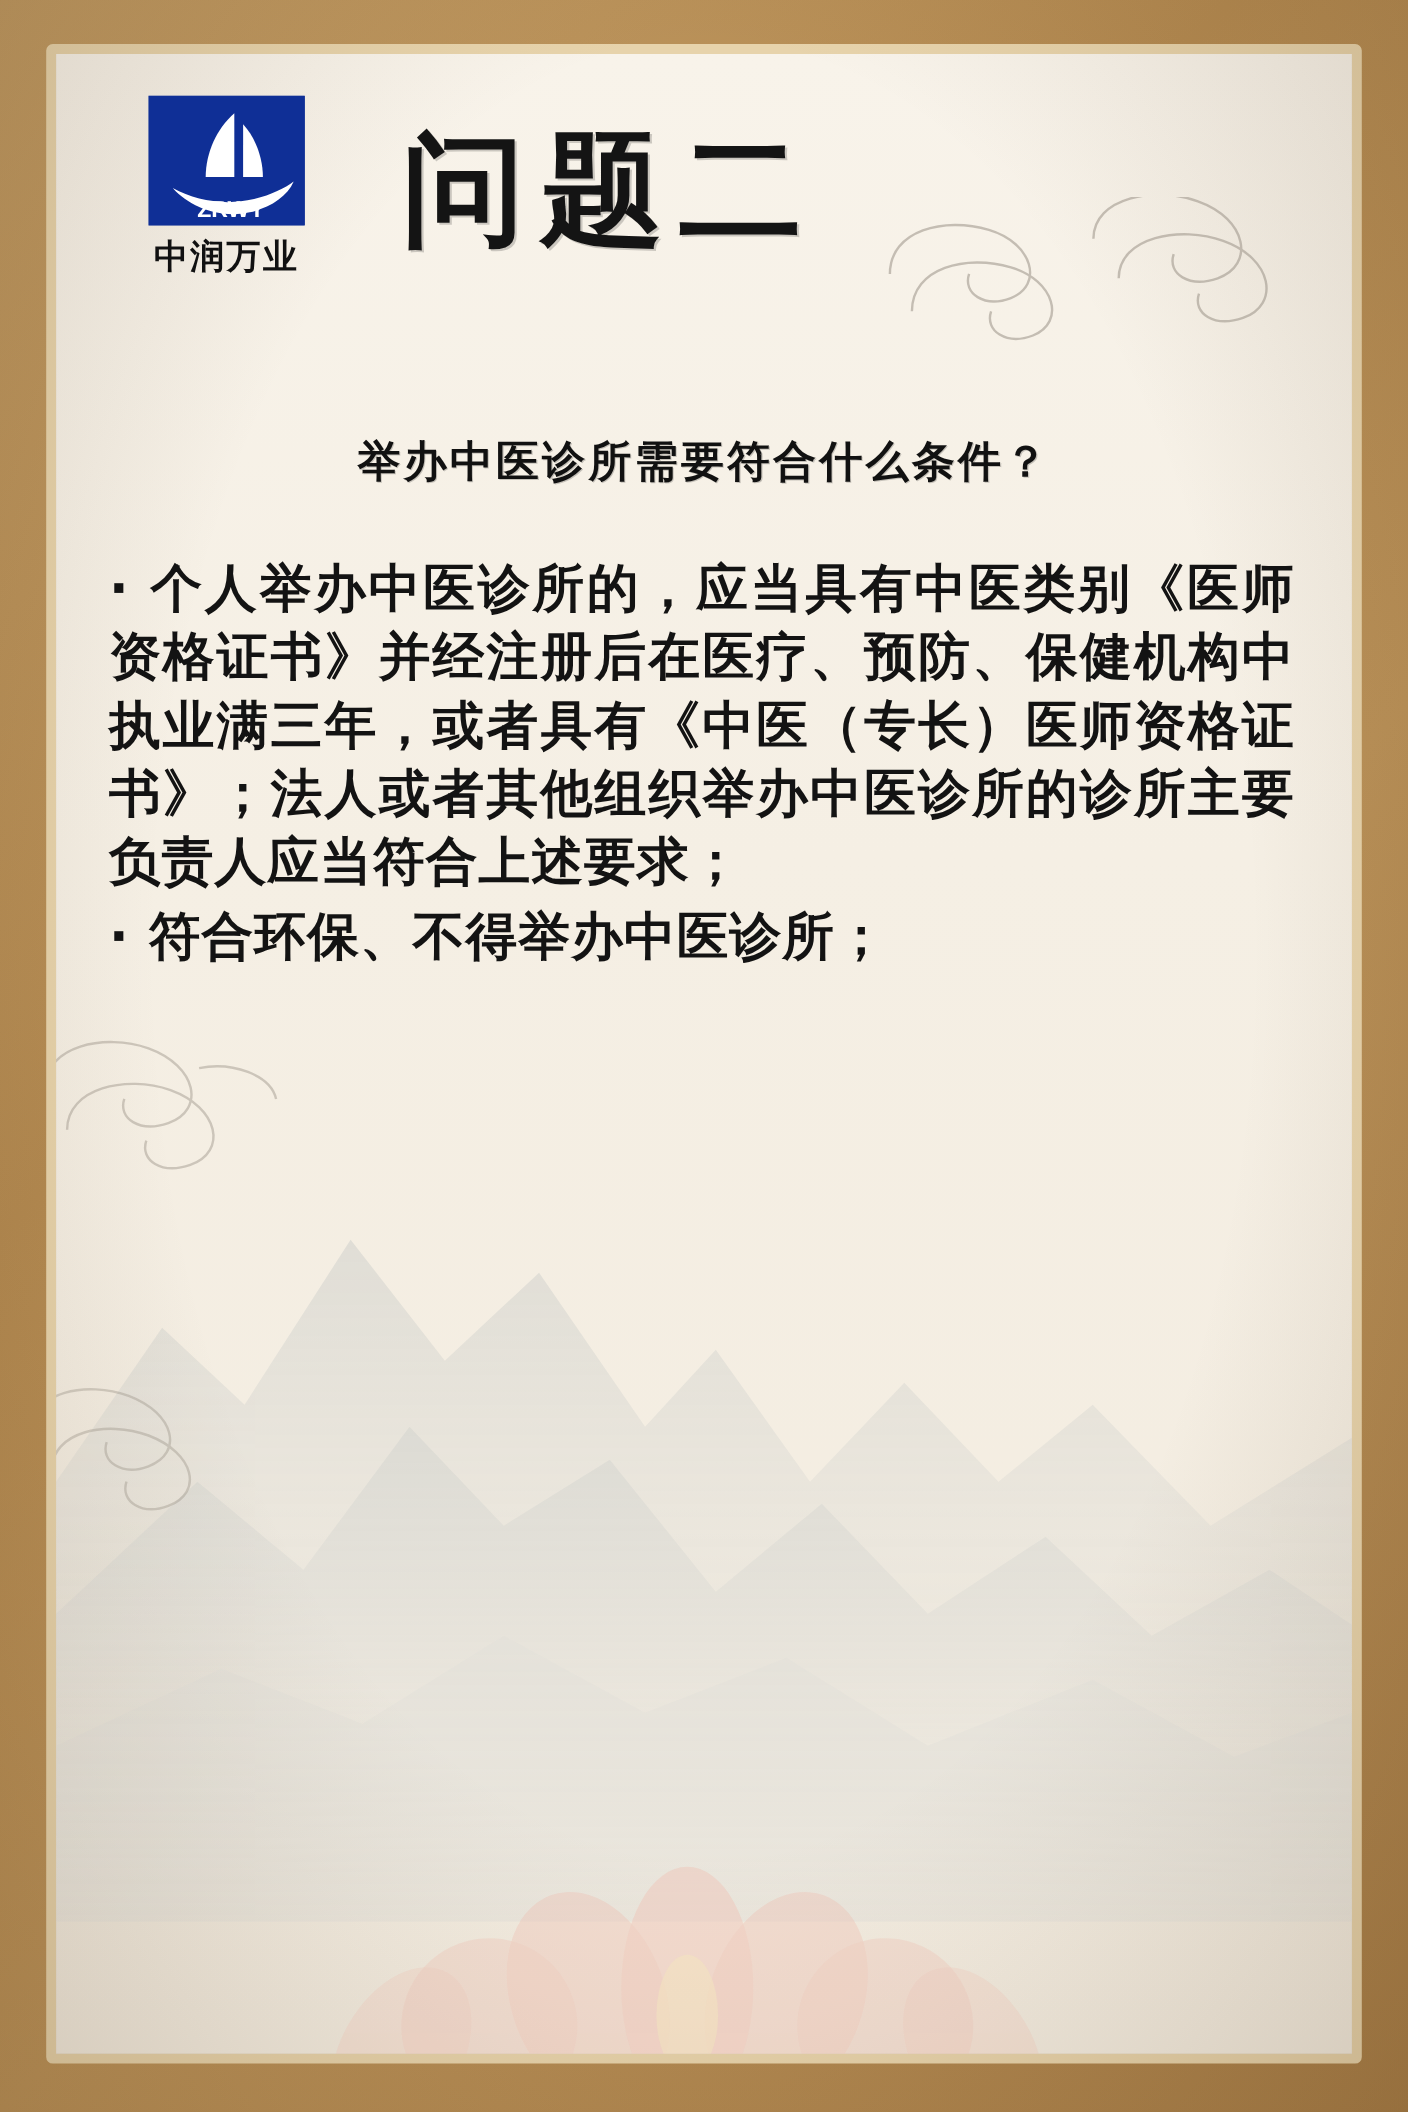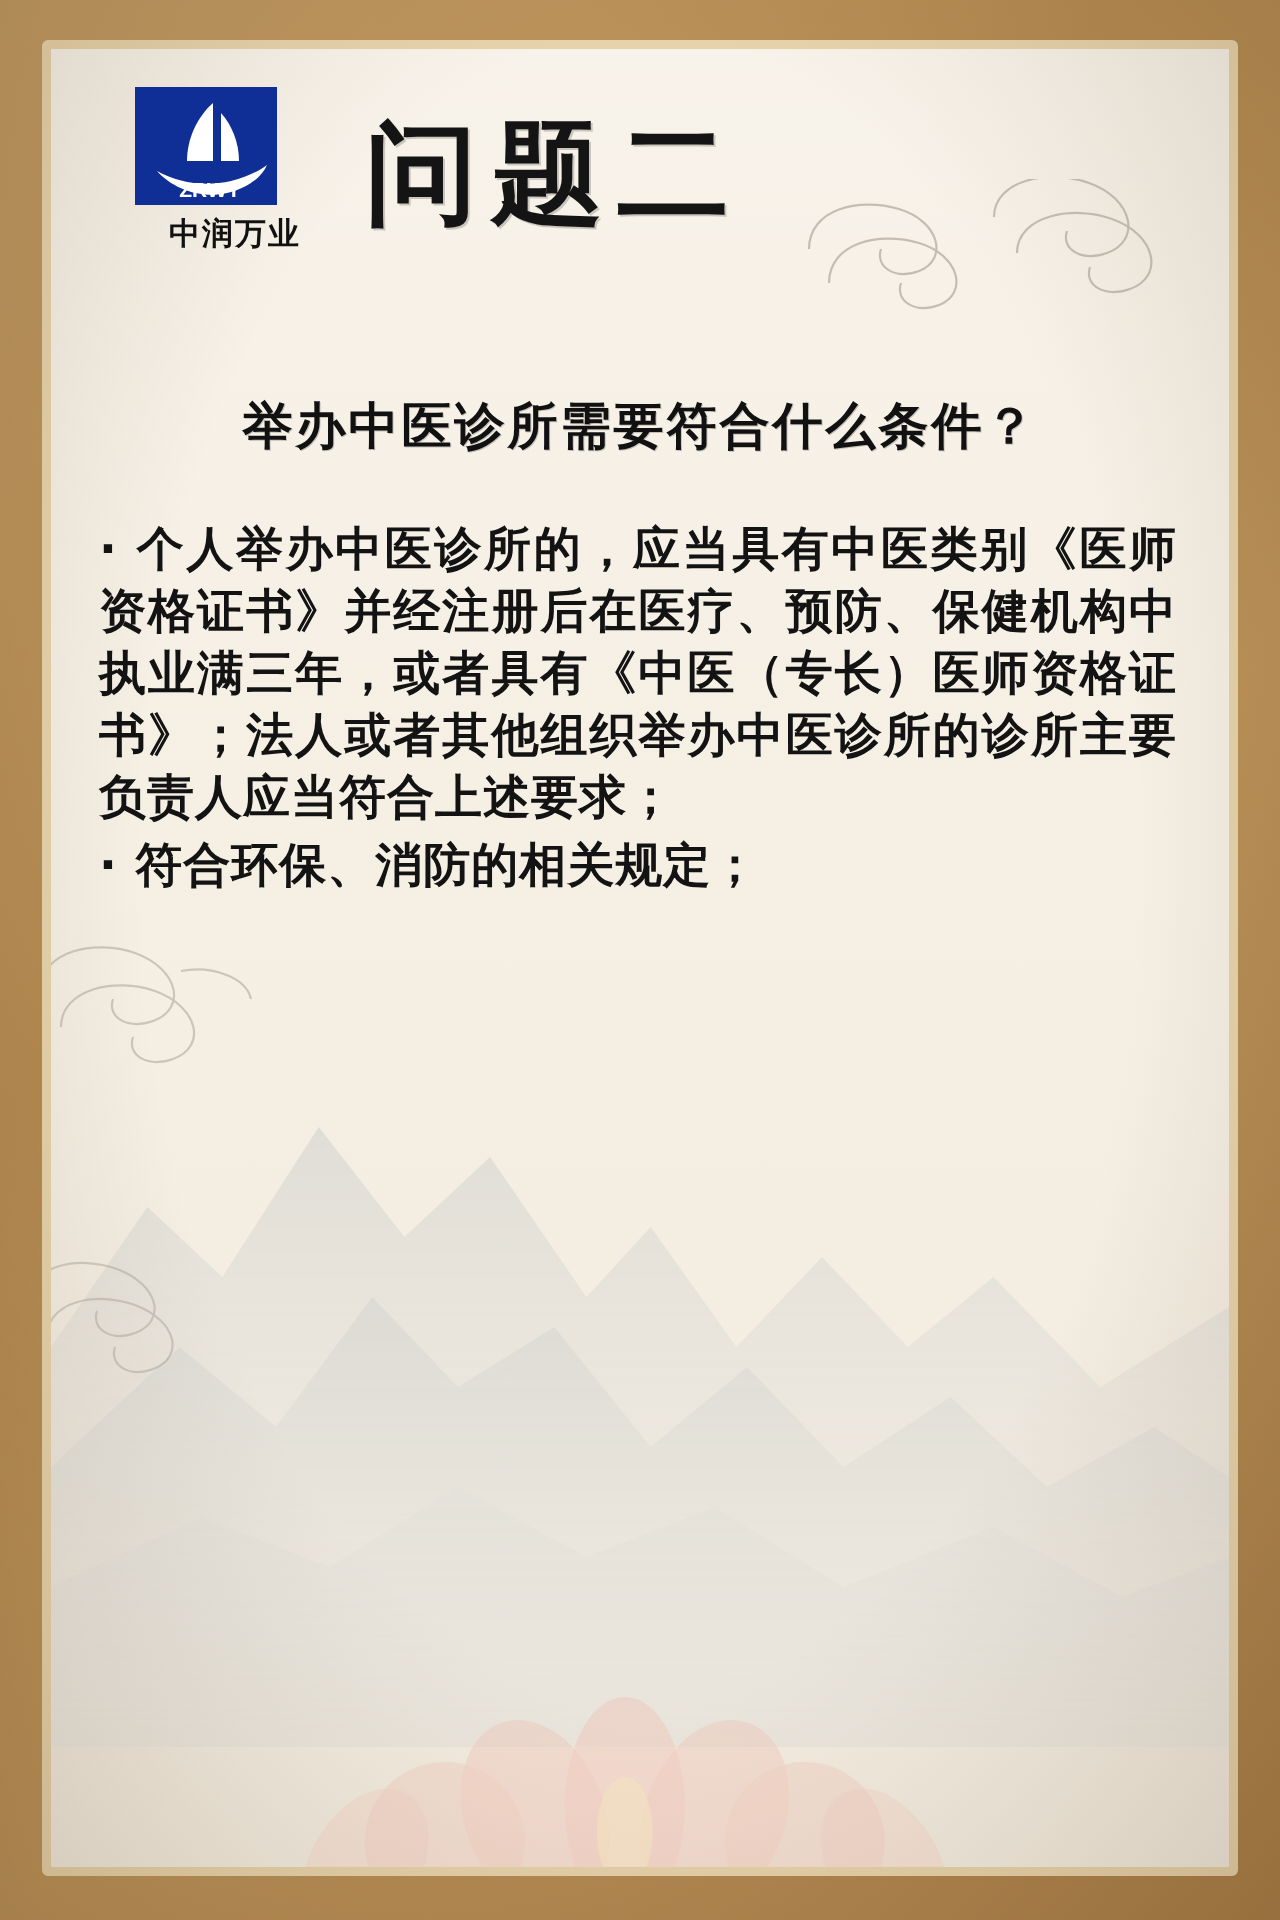--- a/index.html
+++ b/index.html
@@ -138,41 +138,40 @@
     position: relative;
     overflow: hidden;
   }
   .brand-name {
     margin-top: 8px;
     font-size: 31px;
     font-weight: bold;
     letter-spacing: 2px;
     color: #111;
     font-family: "Liberation Sans", "DejaVu Sans", sans-serif;
-    text-align: right;
   }
 
   .main-title {
     position: absolute;
     left: 280px;
     top: 38px;
     font-size: 112px;
     line-height: 1.08;
     font-weight: 900;
     letter-spacing: 14px;
     color: #141414;
     font-family: "DejaVu Sans", "Liberation Sans", sans-serif;
     text-shadow: 2px 2px 0 rgba(0,0,0,0.18);
   }
 
   
   .question {
     margin: 18px 0 0 0;
     text-align: center;
-    font-size: 50px;
+    font-size: 39px;
     font-weight: 900;
     letter-spacing: 3px;
     color: #111;
     font-family: "DejaVu Sans", "Liberation Sans", sans-serif;
     text-shadow: 1px 1px 0 rgba(0,0,0,0.2);
   }
 
   
   .body {
     margin-top: 58px;
@@ -269,18 +268,18 @@
           <div class="brand-name">中润万业</div>
         </div>
 
         <div class="main-title">问题二</div>
       </div>
 
       <div class="question">举办中医诊所需要符合什么条件？</div>
 
       <div class="body">
         <p class="bullet">· 个人举办中医诊所的，应当具有中医类别《医师资格证书》并经注册后在医疗、预防、保健机构中执业满三年，或者具有《中医（专长）医师资格证书》；法人或者其他组织举办中医诊所的诊所主要负责人应当符合上述要求；</p>
-        <p class="bullet">· 符合环保、消防的相关规定；</p>
+        <p class="bullet">· 符合环保、不得举办中医诊所；</p>
       </div>
 
     </div>
   </div>
 </div>
 
 </body></html>

